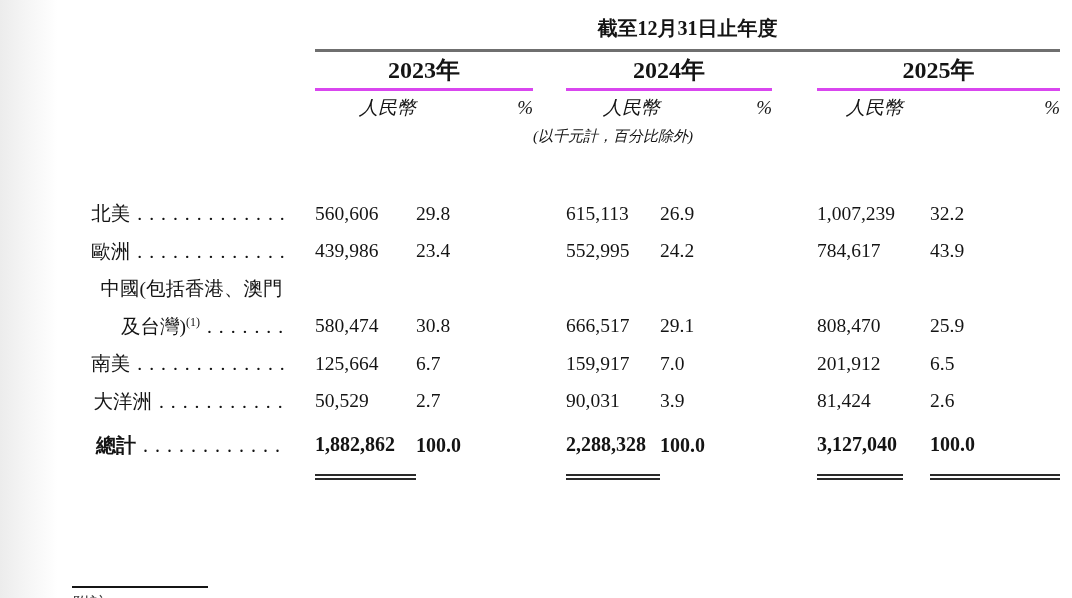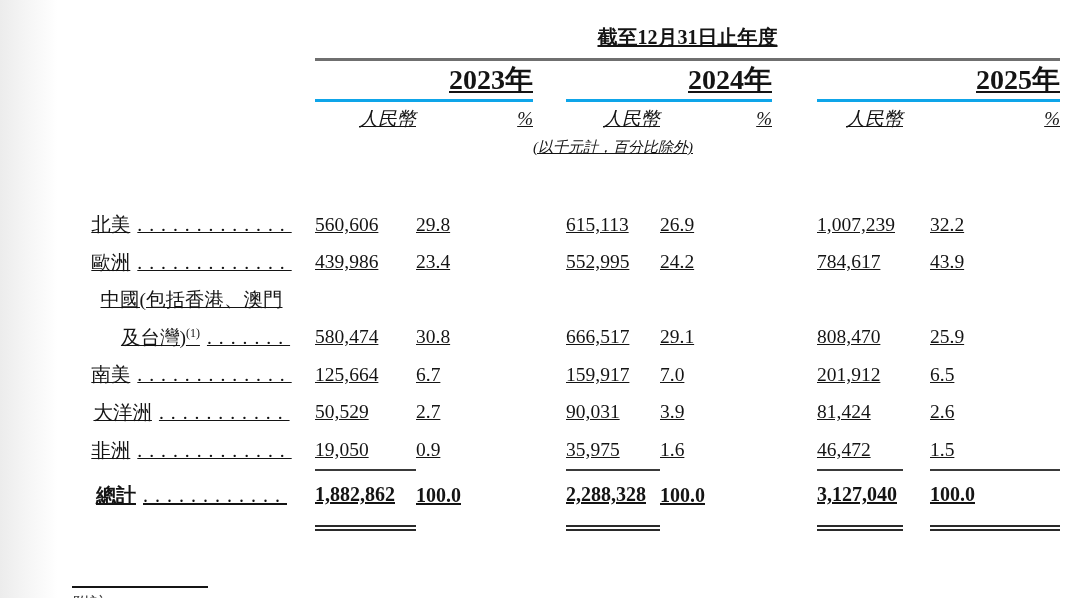--- a/index.html
+++ b/index.html
@@ -6,31 +6,31 @@
   body {
     width:1072px; height:598px; position:relative; overflow:hidden;
     background:#ffffff; color:#141414;
     font-family:"Liberation Serif","DejaVu Serif",serif;
   }
   .edge-shade {
     position:absolute; left:0; top:0; width:58px; height:598px;
     background:linear-gradient(to right,#ececec 0%,#f7f7f7 55%,#ffffff 100%);
   }
   table.fin {
-    position:absolute; left:68px; top:9px; width:992px;
-    border-collapse:collapse; table-layout:fixed;text-decoration:underline;
+    position:absolute; left:68px; top:0; width:992px;
+    border-collapse:collapse; table-layout:fixed;
   }
   td { padding:0; font-size:19.5px; white-space:nowrap; vertical-align:middle; }
 
   
   .r-title td   { height:42px; vertical-align:bottom; }
   .title-cell   { text-align:center; font-weight:bold; font-size:20px;
                   border-bottom:3px solid #6f6f6f; padding-bottom:7px; }
-  .yr           { text-align:right; font-weight:bold; font-size:28px;
-                  height:36px; border-bottom:3px solid #0ea5e9; }
+  .yr           { text-align:center; font-weight:bold; font-size:24px;
+                  height:36px; border-bottom:3px solid #d946ef; }
   .ch           { text-align:right; font-style:italic; font-size:19px; height:34px; }
   .note-cell    { font-style:italic; font-size:15px;
                   height:30px; vertical-align:top; padding-top:2px; }
   .r-spacer td  { height:38px; }
 
   
   .row td  { height:37.5px; }
   .num     { text-align:left; }
   .c-rmb23 { padding-right:2px; }
   .c-pct23 { padding-right:6px; }
@@ -177,32 +177,20 @@
     <td class="num c-pct23">2.7</td>
     <td></td>
     <td class="num c-rmb24">90,031</td>
     <td class="num c-pct24">3.9</td>
     <td></td>
     <td class="num c-rmb25">81,424</td>
     <td></td>
     <td class="num c-pct25">2.6</td>
   </tr>
 
-  <tr class="row ul-row">
-    <td class="lbl"><span>非洲</span><span class="leader">.............</span></td>
-    <td class="num c-rmb23 u">19,050</td>
-    <td class="num c-pct23">0.9</td>
-    <td></td>
-    <td class="num c-rmb24 u">35,975</td>
-    <td class="num c-pct24">1.6</td>
-    <td></td>
-    <td class="num c-rmb25 u">46,472</td>
-    <td></td>
-    <td class="num c-pct25 u">1.5</td>
-  </tr>
 
   <tr class="row total">
     <td class="lbl"><span>總計</span><span class="leader">............</span></td>
     <td class="num c-rmb23 u">1,882,862</td>
     <td class="num c-pct23">100.0</td>
     <td></td>
     <td class="num c-rmb24 u">2,288,328</td>
     <td class="num c-pct24">100.0</td>
     <td></td>
     <td class="num c-rmb25 u">3,127,040</td>

